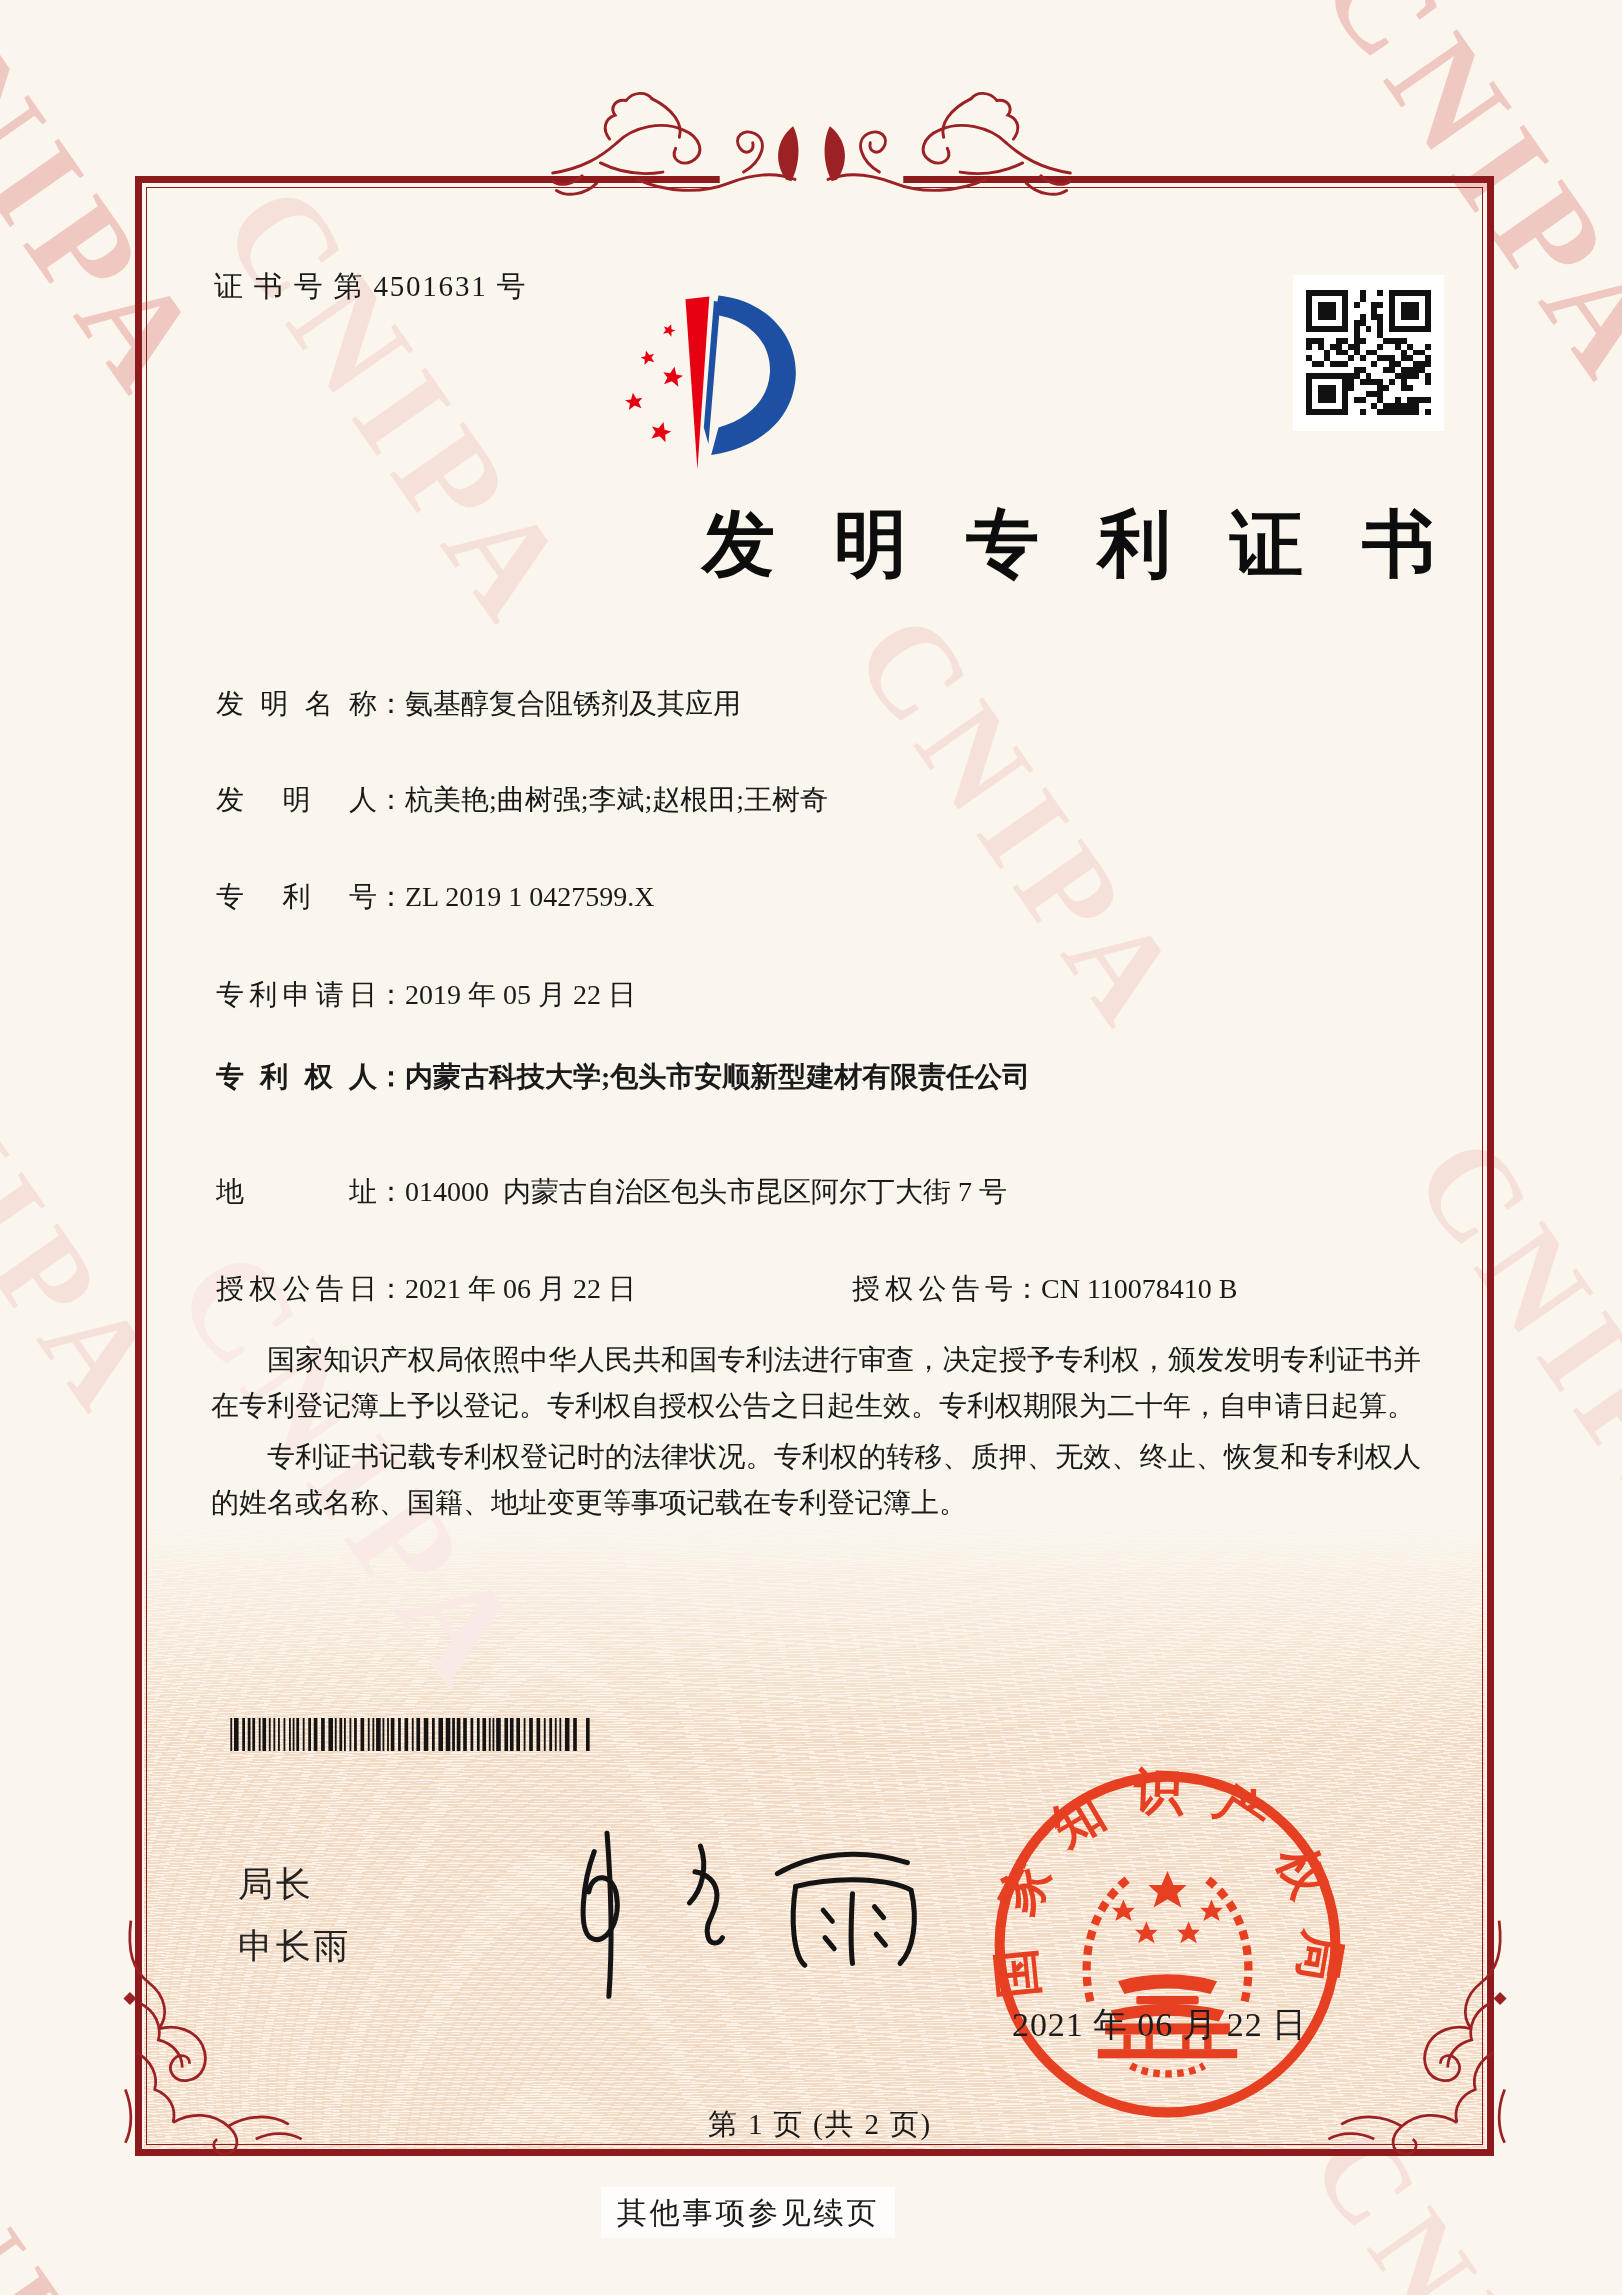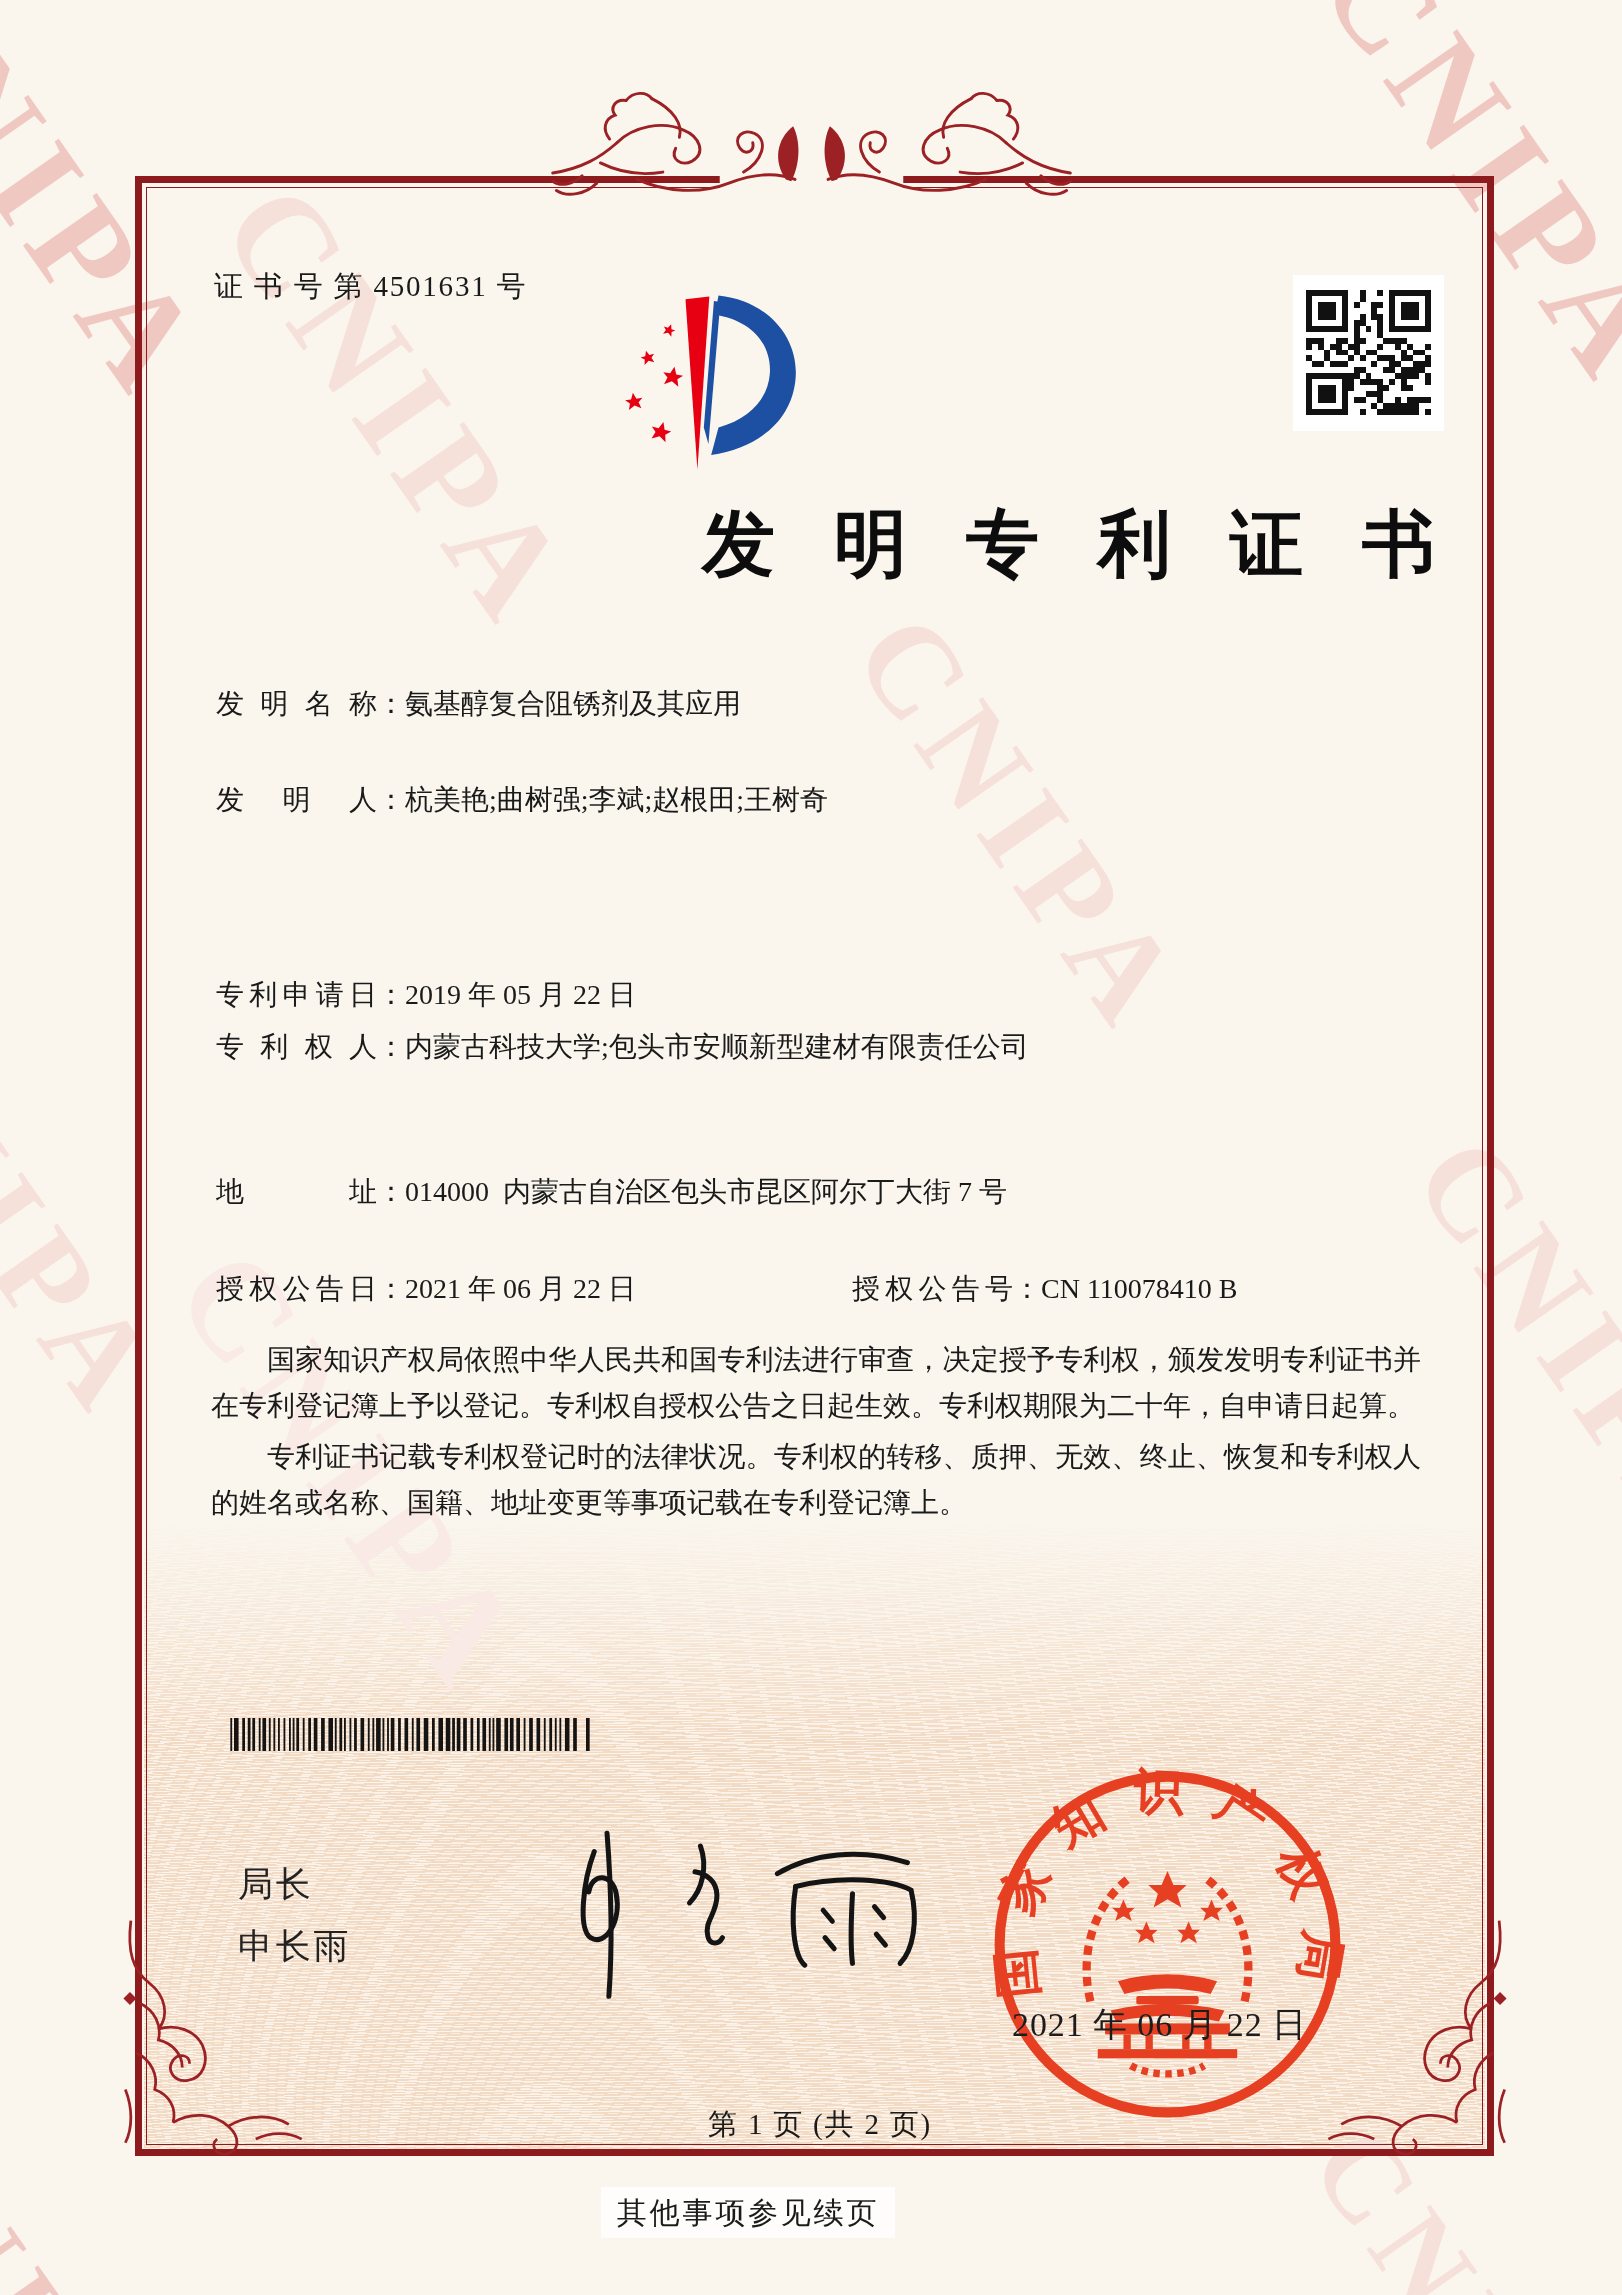--- a/index.html
+++ b/index.html
@@ -408,24 +408,27 @@
   </div>
 
   <div class="title">发明专利证书</div>
 
   <div class="row" style="top:685px;">
     <span class="fld-label">发明名称</span><span class="colon">：</span><span class="val">氨基醇复合阻锈剂及其应用</span>
   </div>
   <div class="row" style="top:781px;">
     <span class="fld-label">发明人</span><span class="colon">：</span><span class="val">杭美艳;曲树强;李斌;赵根田;王树奇</span>
   </div>
+  <div class="row" style="top:878px;">
+    <span class="fld-label">专利号</span><span class="colon">：</span><span class="val">ZL 2019 1 0427599.X</span>
+  </div>
   <div class="row" style="top:976px;">
     <span class="fld-label">专利申请日</span><span class="colon">：</span><span class="val">2019 年 05 月 22 日</span>
   </div>
-  <div class="row" style="top:1028px;">
+  <div class="row" style="top:1058px;font-weight:bold;">
     <span class="fld-label">专利权人</span><span class="colon">：</span><span class="val">内蒙古科技大学;包头市安顺新型建材有限责任公司</span>
   </div>
   <div class="row" style="top:1173px;">
     <span class="fld-label">地址</span><span class="colon">：</span><span class="val">014000  内蒙古自治区包头市昆区阿尔丁大街 7 号</span>
   </div>
   <div class="row" style="top:1270px;">
     <span class="fld-label">授权公告日</span><span class="colon">：</span><span class="val">2021 年 06 月 22 日</span>
     <span class="pair2">
       <span class="fld-label">授权公告号</span><span class="colon">：</span><span class="val">CN 110078410 B</span>
     </span>

